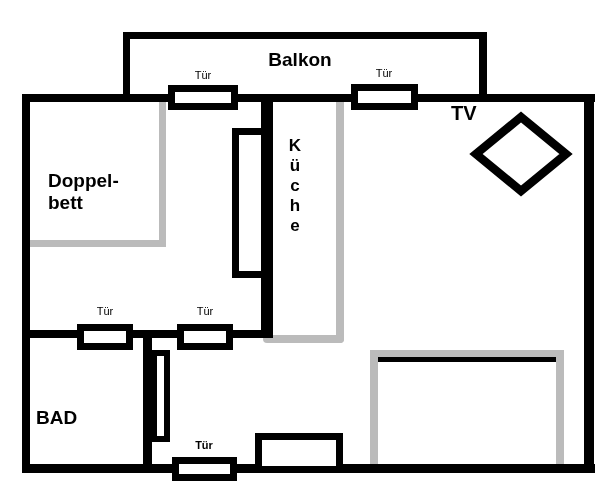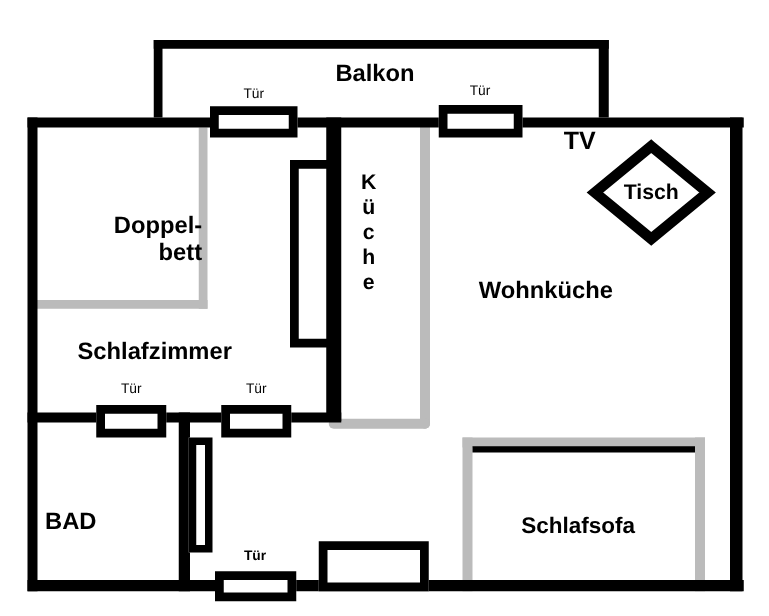--- a/index.html
+++ b/index.html
@@ -27,21 +27,20 @@
     background: #ffffff;
     border: 6px solid #000000;
     box-sizing: border-box;
   }
   .lbl {
     position: absolute;
     font-weight: bold;
     font-size: 19px;
     line-height: 22px;
     white-space: pre;
-    text-align: right;
   }
   .tuer {
     position: absolute;
     font-weight: normal;
     font-size: 11px;
     line-height: 18px;
     transform: translateX(-50%);
     white-space: pre;
   }
   .tuer.bold { font-weight: bold; }
@@ -101,41 +100,37 @@
   <div class="frame z3" style="left:77px;  top:324px; width:56px; height:26px;"></div>
   <div class="frame z3" style="left:177px; top:324px; width:56px; height:26px;"></div>
   <div class="frame z3" style="left:172px; top:457px; width:65px; height:24px;"></div>
 
   <div class="leaf z3" style="left:151px; top:350px; width:19px; height:92px;"></div>
   <div class="frame z3" style="left:255px; top:433px; width:88px; height:40px;"></div>
 
   <svg class="abs z3" style="left:467px; top:109px;" width="108" height="90" viewBox="0 0 108 90">
     <polygon points="54,8 99,45 54,82 9,45" fill="#ffffff" stroke="#000000" stroke-width="8.5"></polygon>
   </svg>
-  <div class="center-box z4" style="left:467px; top:109px; width:108px; height:90px;">Tisch</div>
 
   <div class="lbl z4" style="left:300px; top:50px; transform:translateX(-50%); line-height:19px;">Balkon</div>
 
   <div class="tuer z4" style="left:203px; top:66px;">Tür</div>
   <div class="tuer z4" style="left:384px; top:64px;">Tür</div>
   <div class="tuer z4" style="left:105px; top:302px;">Tür</div>
   <div class="tuer z4" style="left:205px; top:302px;">Tür</div>
   <div class="tuer bold z4" style="left:204px; top:436px;">Tür</div>
 
   <div class="lbl z4" style="left:451px; top:102px; font-size:20px;">TV</div>
 
   <div class="vertical z4" style="left:295px; top:136px;">K
 ü
 c
 h
 e</div>
 
-  <div class="lbl z4" style="left:383px; top:222px;">Wohnküche</div>
 
-  <div class="lbl z4" style="left:48px; top:170px;margin-left:43px;"><span>Doppel-</span><br><span>bett</span></div>
+  <div class="lbl z4" style="left:48px; top:170px;"><span>Doppel-</span><br><span>bett</span></div>
 
-  <div class="lbl z4" style="left:62px; top:271px;">Schlafzimmer</div>
 
   <div class="lbl z4" style="left:36px; top:407px;">BAD</div>
 
-  <div class="lbl z4" style="left:417px; top:409px; font-size:18px;">Schlafsofa</div>
 
 </div>
 
 </body></html>

